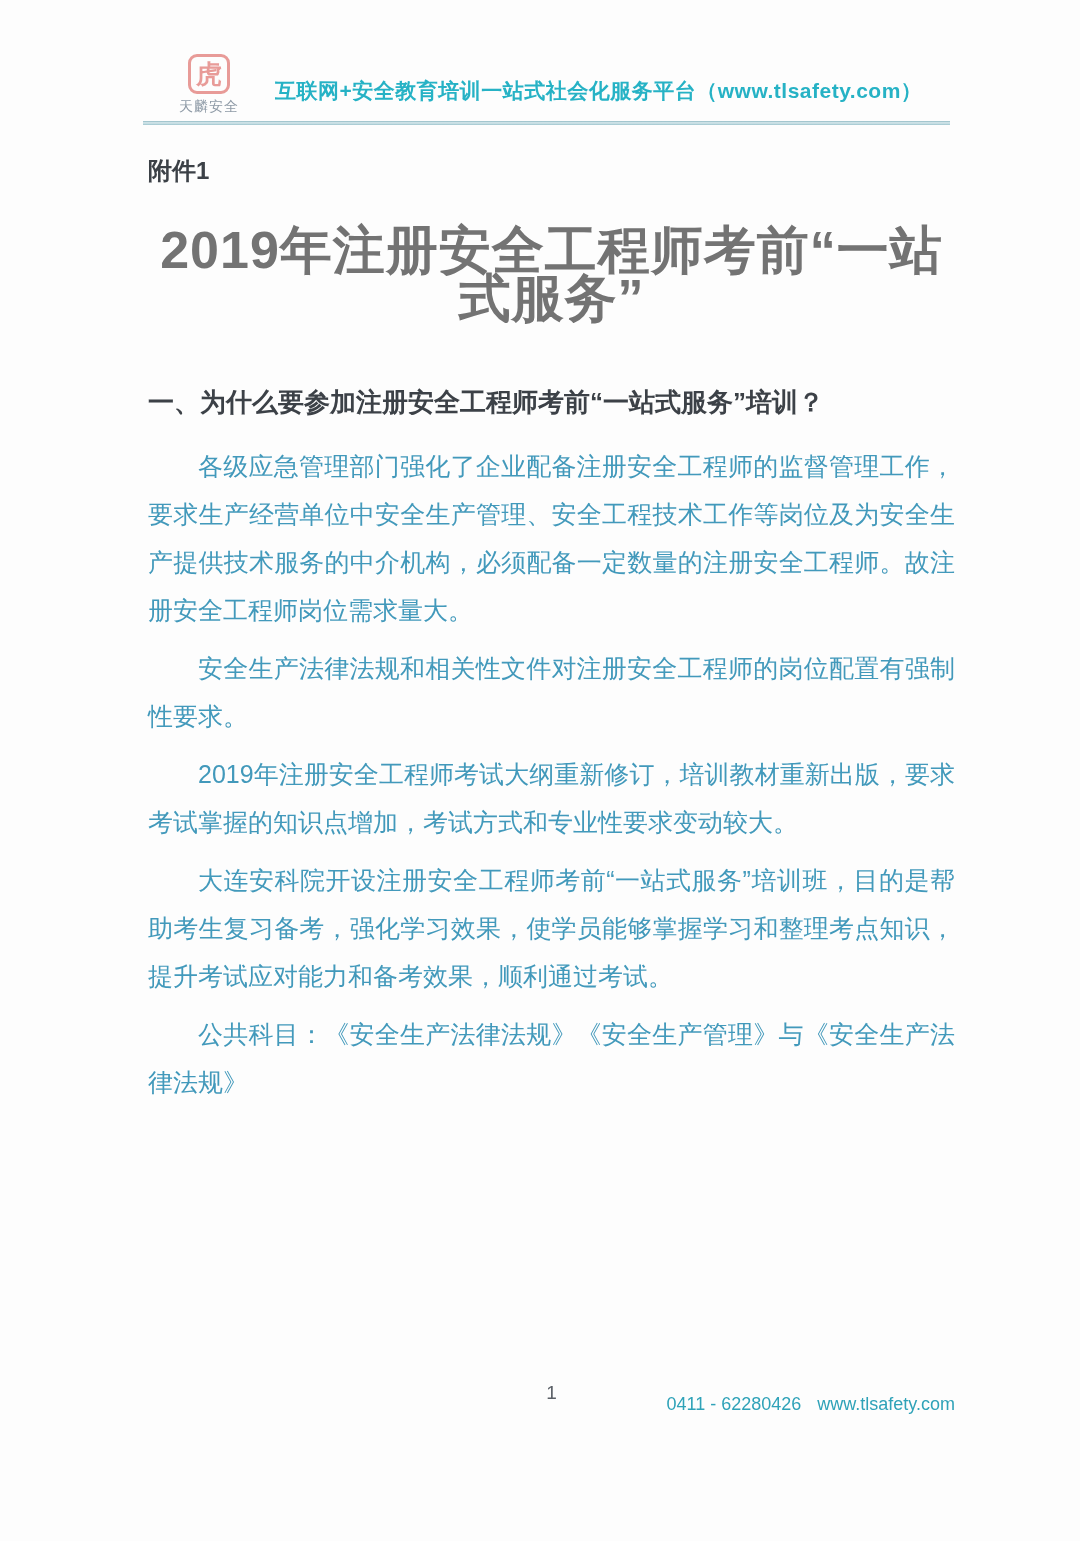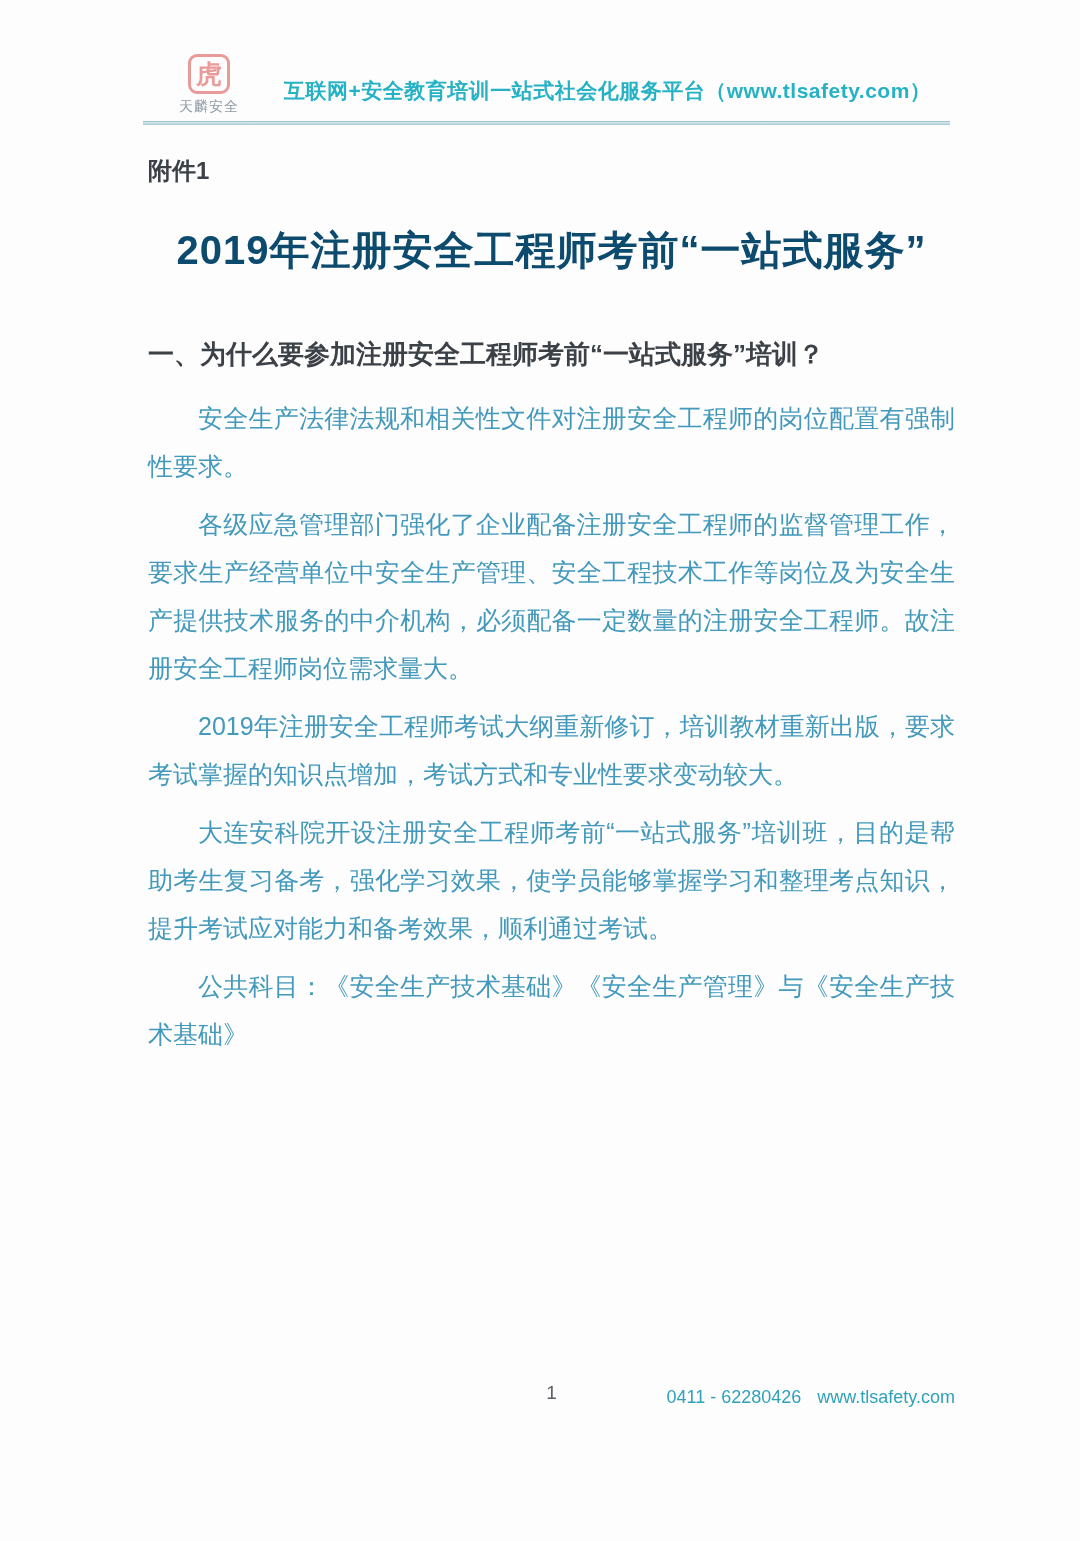--- a/index.html
+++ b/index.html
@@ -32,21 +32,21 @@
     text-align: center;
   }
   .brand {
     font-size: 14px;
     color: #8e9aa6;
     letter-spacing: 1px;
     white-space: nowrap;
   }
   .tagline {
     flex: 1;
-    margin-left: 34px;
+    margin-left: 25px;
     padding-top: 23px;
     font-size: 21px;
     font-weight: bold;
     color: #26b2c5;
     letter-spacing: 0.5px;
     white-space: nowrap;
   }
   .rule {
     position: absolute;
     top: 121px; left: 143px; right: 130px;
@@ -62,24 +62,24 @@
   }
   .attachment {
     font-size: 24px;
     line-height: 30px;
     font-weight: bold;
     color: #3c4147;
   }
   .title {
     margin-top: 40px;
     text-align: center;
-    font-size: 40px;
+    font-size: 52px;
     line-height: 48px;
     font-weight: bold;
-    color: #0c4a6e;
+    color: #737373;
     letter-spacing: 1px;
   }
   .title.second { margin-top: 42px; }
   .section-heading {
     margin: 64px 0 24px;
     font-size: 26px;
     line-height: 32px;
     font-weight: bold;
     color: #3c4147;
   }
@@ -101,21 +101,21 @@
     height: 30px;
   }
   .page-num {
     text-align: center;
     font-size: 19px;
     line-height: 26px;
     color: #5a5f66;
   }
   .contact {
     position: absolute;
-    right: 0; top: 4px;
+    right: 0; top: 11px;
     font-size: 18px;
     line-height: 26px;
     color: #2fa2b8;
     white-space: nowrap;
   }
   .contact .site { margin-left: 16px; }
 </style>
 </head>
 <body>
 
@@ -133,27 +133,27 @@
 
   <div class="rule"></div>
 
   <div class="content">
     <div class="attachment">附件1</div>
 
     <div class="title">2019年注册安全工程师考前“一站式服务”</div>
 
     <div class="section-heading">一、为什么要参加注册安全工程师考前“一站式服务”培训？</div>
 
+    <p class="body-para">各级应急管理部门强化了企业配备注册安全工程师的监督管理工作，要求生产经营单位中安全生产管理、安全工程技术工作等岗位及为安全生产提供技术服务的中介机构，必须配备一定数量的注册安全工程师。故注册安全工程师岗位需求量大。</p>
     <p class="body-para">安全生产法律法规和相关性文件对注册安全工程师的岗位配置有强制性要求。</p>
-    <p class="body-para">各级应急管理部门强化了企业配备注册安全工程师的监督管理工作，要求生产经营单位中安全生产管理、安全工程技术工作等岗位及为安全生产提供技术服务的中介机构，必须配备一定数量的注册安全工程师。故注册安全工程师岗位需求量大。</p>
     <p class="body-para">2019年注册安全工程师考试大纲重新修订，培训教材重新出版，要求考试掌握的知识点增加，考试方式和专业性要求变动较大。</p>
     <p class="body-para">大连安科院开设注册安全工程师考前“一站式服务”培训班，目的是帮助考生复习备考，强化学习效果，使学员能够掌握学习和整理考点知识，提升考试应对能力和备考效果，顺利通过考试。</p>
 
 
-    <p class="body-para">公共科目：《安全生产技术基础》《安全生产管理》与《安全生产技术基础》</p>
+    <p class="body-para">公共科目：《安全生产法律法规》《安全生产管理》与《安全生产法律法规》</p>
   </div>
 
   <div class="footer">
     <div class="page-num">1</div>
     <div class="contact">
       <span>0411 - 62280426</span><span class="site">www.tlsafety.com</span>
     </div>
   </div>
 
 </div>

